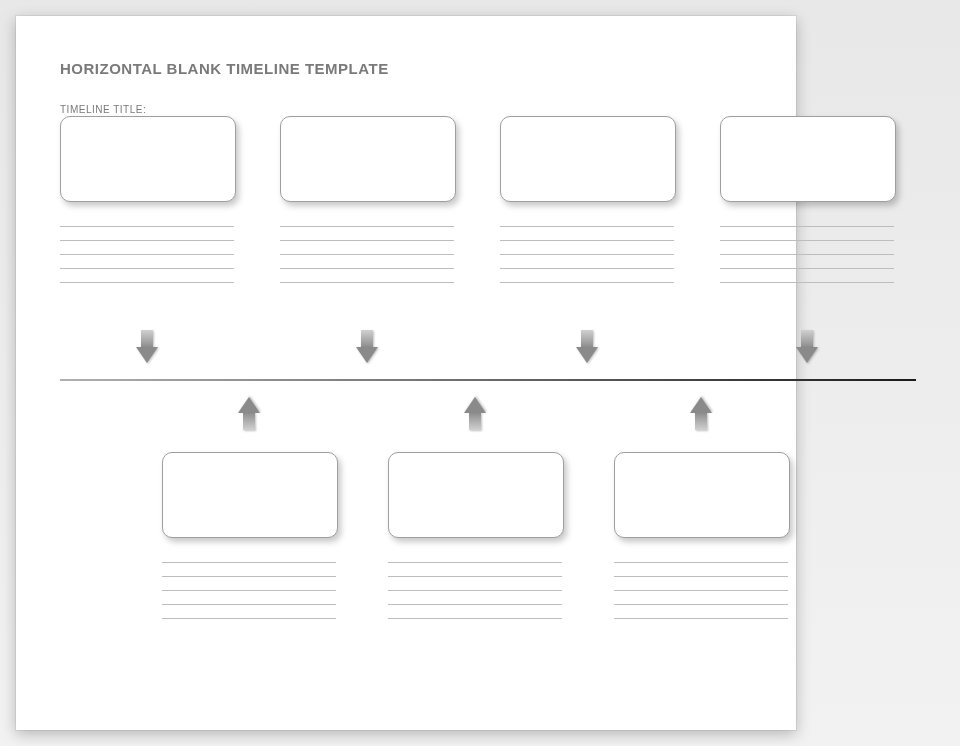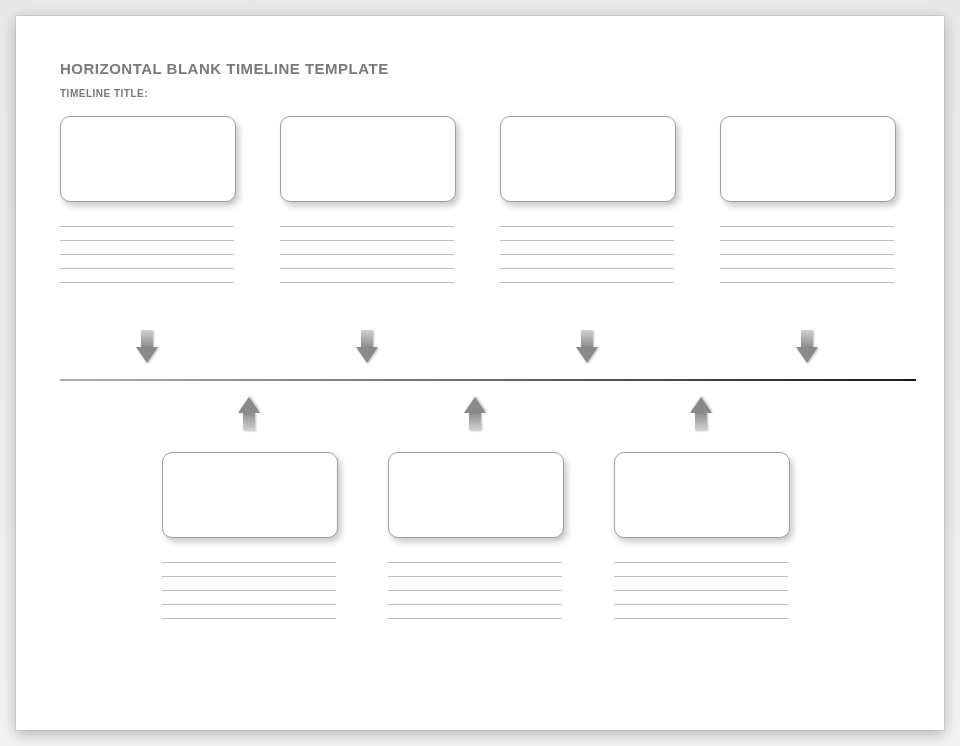--- a/index.html
+++ b/index.html
@@ -8,40 +8,40 @@
     width: 960px;
     height: 746px;
     background: linear-gradient(to bottom, #e8e8e8 0%, #f2f2f2 100%);
     font-family: Arial, Helvetica, sans-serif;
     overflow: hidden;
   }
   .page {
     position: absolute;
     left: 16px;
     top: 16px;
-    width: 928px;
+    width: 780px;
     height: 714px;
     background: #ffffff;
     box-shadow: 0 4px 14px rgba(0,0,0,0.25), 0 0 0 1px rgba(0,0,0,0.06);
   }
   .heading {
     position: absolute;
     left: 44px;
     top: 44px;
     font-size: 15px;
     font-weight: 700;
     letter-spacing: 0.5px;
     color: #7a7a7a;
   }
   .subheading {
     position: absolute;
     left: 44px;
-    top: 72px;
+    top: 88px;
     font-size: 10px;
-    font-weight: 700;
+    font-weight: 400;
     letter-spacing: 0.5px;
     color: #7a7a7a;
   }
   .card {
     position: absolute;
     width: 174px;
     height: 84px;
     background: #fff;
     border: 1px solid #9e9e9e;
     border-radius: 10px;

